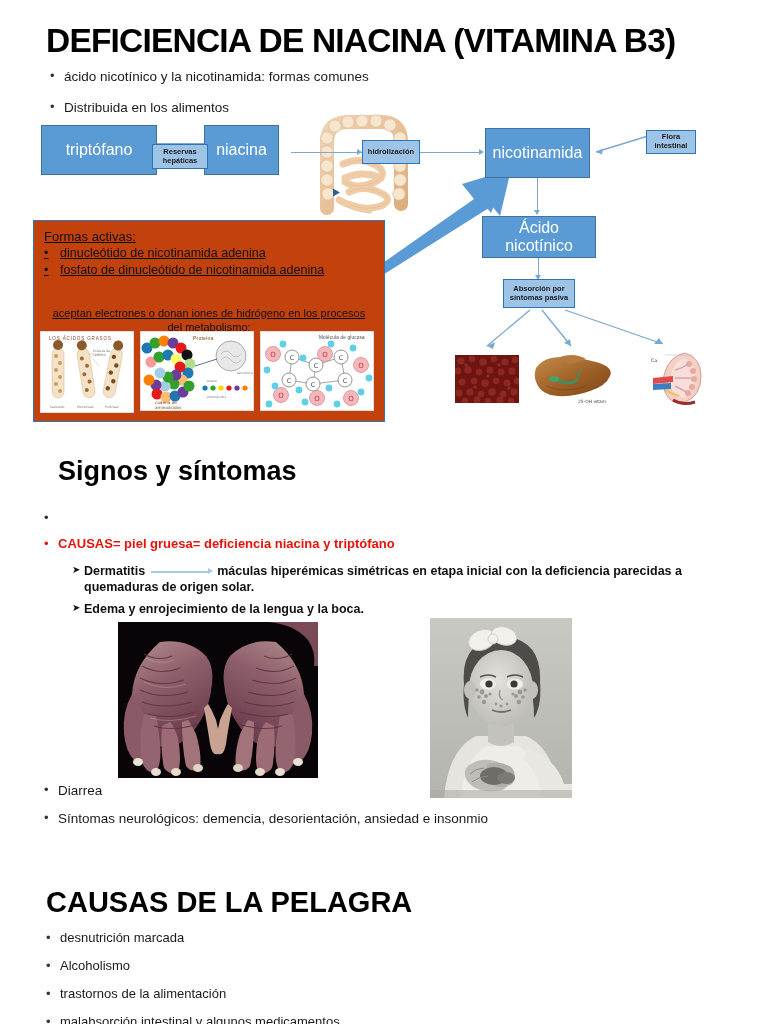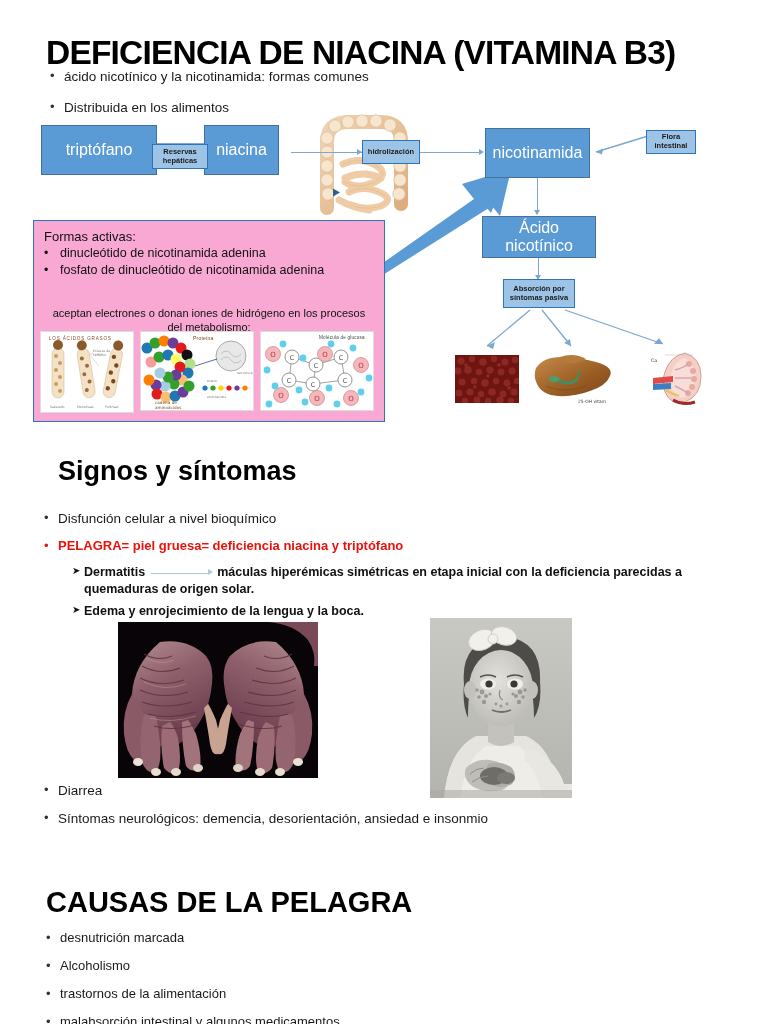--- a/index.html
+++ b/index.html
@@ -25,21 +25,21 @@
     text-align: left; color: #333;
   }
   .bullet-text { font-size: 13.5px; line-height: 1.3; color: #1a1a1a; }
 
   
   #slide1 { position: absolute; left: 0; top: 0; width: 768px; height: 440px; }
 
   #title-main {
     position: absolute; left: 46px; top: 22px;
     font-size: 33.5px; font-weight: bold; letter-spacing: -0.8px;
-    white-space: nowrap; color: #000; margin-top: 12px;
+    white-space: nowrap; color: #000;
   }
   #intro-list { position: absolute; left: 50px; top: 68px; width: 520px; }
   #intro-list .bullet-row { margin-bottom: 13px; }
   #intro-list .bullet-text { font-size: 13.5px; }
 
   
   .flowbox {
     position: absolute;
     background: #5B9BD5;
     border: 1px solid #41719C;
@@ -81,23 +81,24 @@
   .ah-right { border-top: 3.5px solid transparent; border-bottom: 3.5px solid transparent; border-left: 5px solid #7BA7D0; }
   .ah-down  { border-left: 3.5px solid transparent; border-right: 3.5px solid transparent; border-top: 5px solid #7BA7D0; }
 
   
   #big-arrow { position: absolute; left: 358px; top: 168px; width: 158px; height: 110px; }
 
   
   #panel-formas {
     position: absolute; left: 33px; top: 220px;
     width: 352px; height: 202px;
-    background: #f9a8d4;
+    background: #c2410c;
     border: 1px solid #2E75B6;
     padding: 8px 10px 0 10px;
+    text-decoration: underline;
   }
   #panel-formas .pf-title { font-size: 13px; color: #111; margin-bottom: 1px; }
   #panel-formas .pf-li { display: flex; font-size: 12.5px; color: #111; line-height: 1.32; }
   #panel-formas .pf-li .d { width: 16px; flex: 0 0 16px; }
   #panel-formas .pf-para { font-size: 11px; color: #111; line-height: 1.3; margin-top: 28px; text-align: center; }
   #pf-images { position: absolute; left: 4px; top: 110px; width: 344px; height: 88px; display: flex; gap: 6px; }
 
   .sciimg { background: #ffffff; border: 1px solid #ddd; position: relative; overflow: hidden; }
   .sci-cap { position: absolute; font-size: 4.2px; color: #333; letter-spacing: .2px; white-space: nowrap; }
 
@@ -542,26 +543,25 @@
 
 </div>
 
 <div id="slide2">
 
   <div id="title-signos">Signos y síntomas</div>
 
   <div id="sym-list">
     <div class="bullet-row">
       <span class="bullet-dot">•</span>
-      <span class="bullet-text">Disfunción celular a nivel bioquímico</span>
     </div>
 
     <div class="bullet-row">
       <span class="bullet-dot pelagra-dot">•</span>
-      <span class="pelagra-line">PELAGRA= piel gruesa= deficiencia niacina y triptófano</span>
+      <span class="pelagra-line">CAUSAS= piel gruesa= deficiencia niacina y triptófano</span>
     </div>
 
     <div class="sub-list">
       <div class="sub-row" id="dermatitis-row">
         <span class="sub-arrow">➤</span>
         <span class="sub-text"><span>Dermatitis</span><span class="derm-conn"><span class="ln"></span><span class="hd"></span></span><span>máculas hiperémicas simétricas en etapa inicial con la deficiencia parecidas a quemaduras de origen solar.</span></span>
       </div>
       <div class="sub-row">
         <span class="sub-arrow">➤</span>
         <span class="sub-text">Edema y enrojecimiento de la lengua y la boca.</span>

